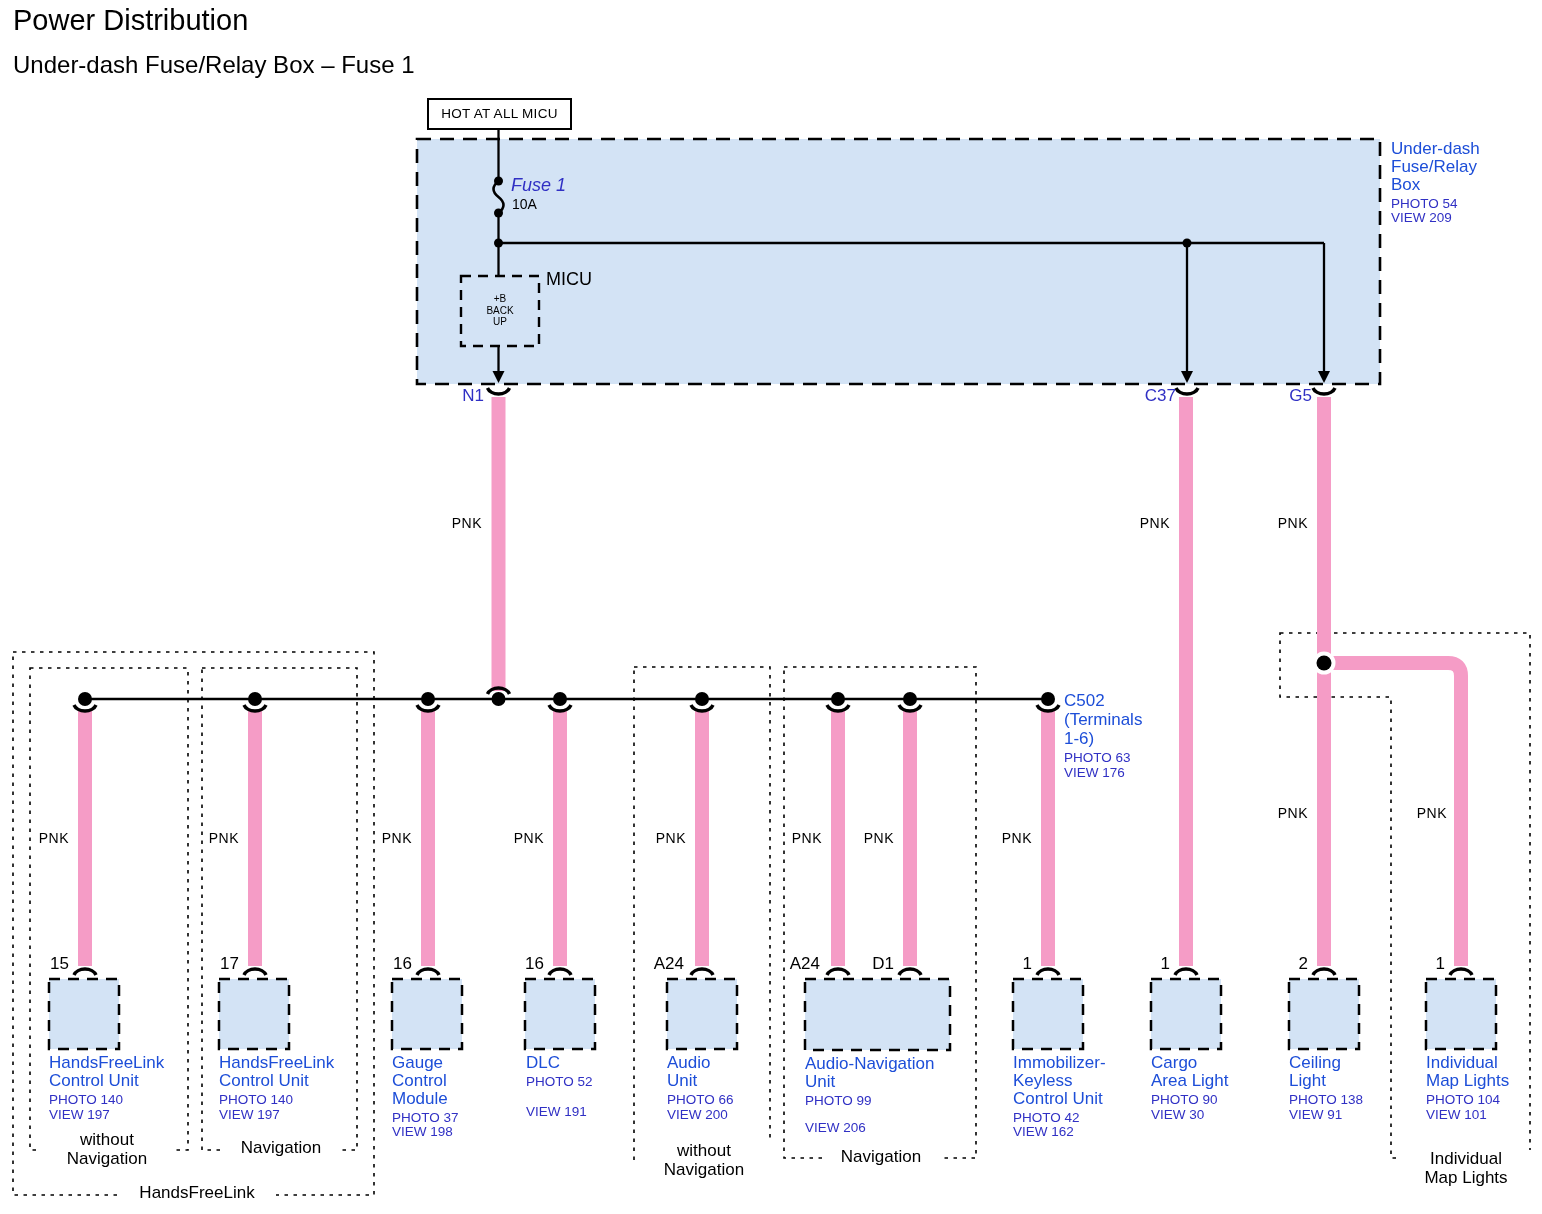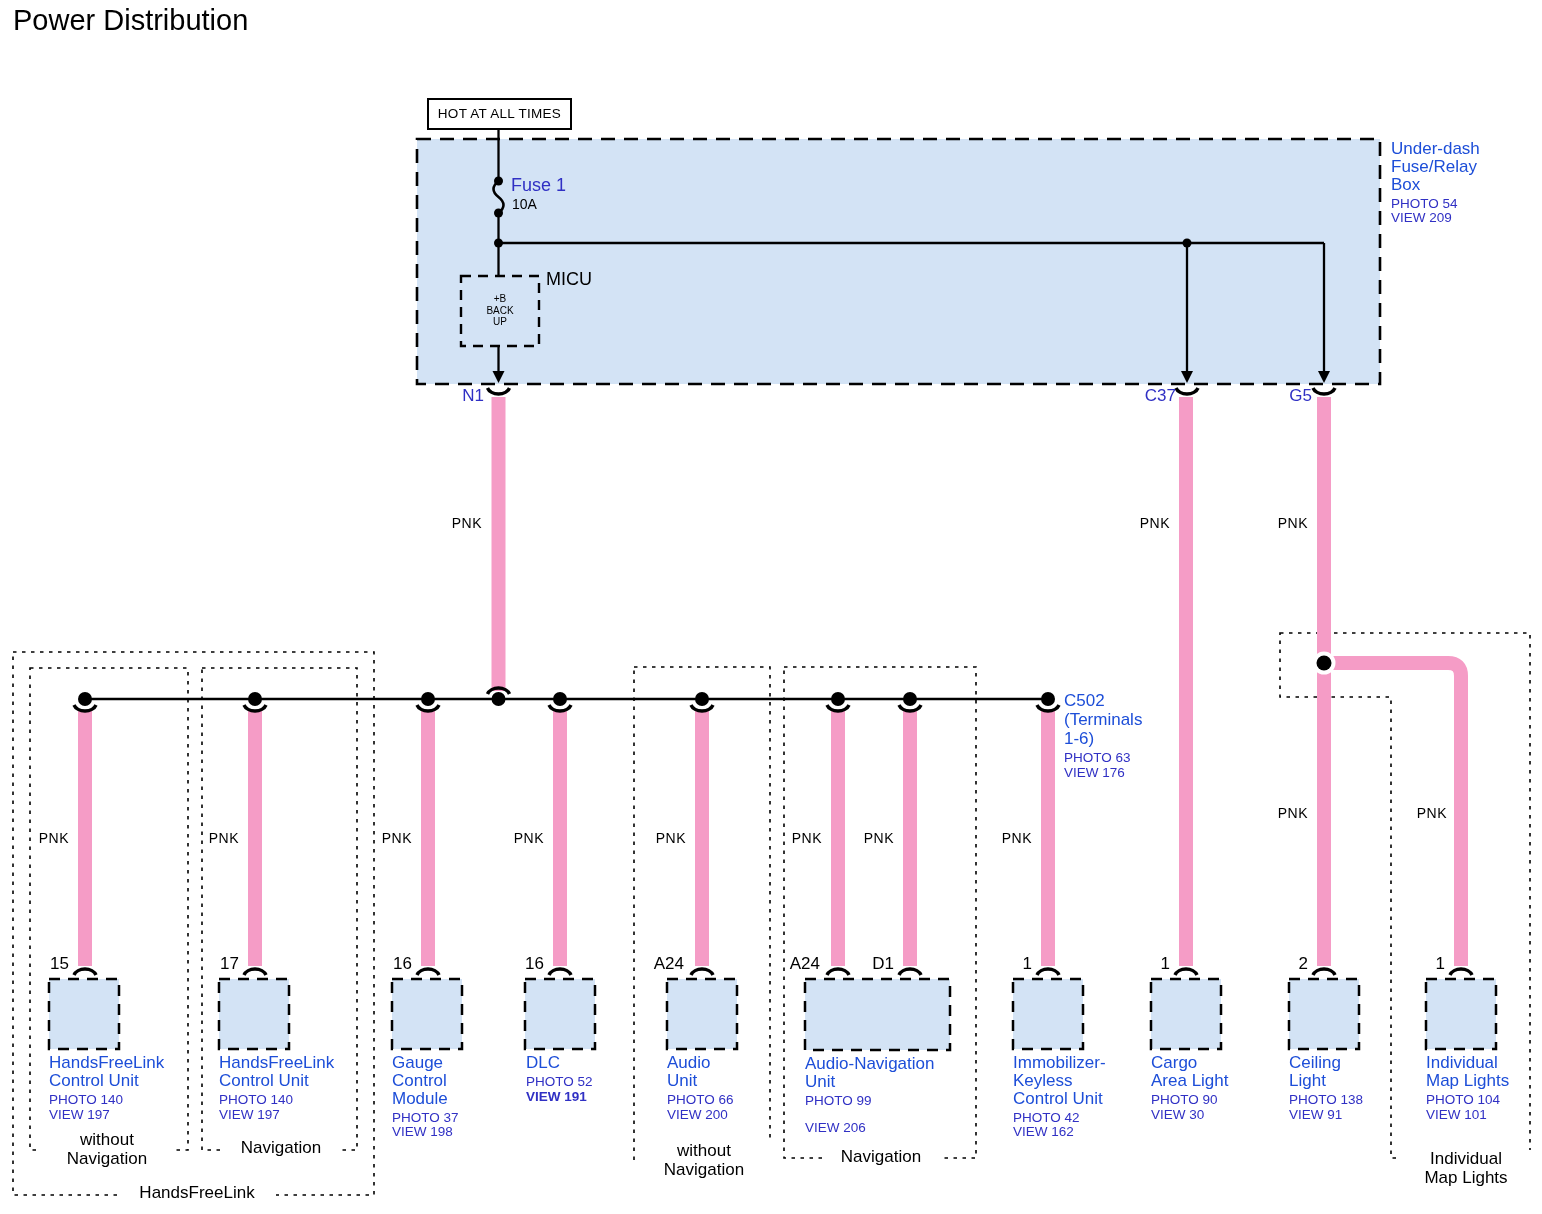--- a/index.html
+++ b/index.html
@@ -126,24 +126,25 @@
       <circle cx="702" cy="699" r="7"></circle>
       <circle cx="838" cy="699" r="7"></circle>
       <circle cx="910" cy="699" r="7"></circle>
       <circle cx="1048" cy="699" r="7"></circle>
       <circle cx="1324" cy="663" r="11.5" fill="#fff"></circle>
       <circle cx="1324" cy="663" r="7.5"></circle>
     </g>
   </svg>
 
   <div class="lbl title" style="left:13px;top:5px;">Power Distribution</div>
-
-  <div class="hotbox">HOT AT ALL TIMES</div>
-
-  <div class="lbl blue" style="left:511px;top:176px;font-size:18px;">Fuse 1</div>
+  <div class="lbl subtitle" style="left:13px;top:52px;">Under-dash Fuse/Relay Box – Fuse 1</div>
+
+  <div class="hotbox">HOT AT ALL MICU</div>
+
+  <div class="lbl blue" style="left:511px;top:176px;font-size:18px;font-style:italic;">Fuse 1</div>
   <div class="lbl" style="left:512px;top:197px;font-size:14px;">10A</div>
   <div class="lbl" style="left:546px;top:270px;font-size:18px;">MICU</div>
   <div class="lbl ctr micu-pin" style="left:461px;top:293px;width:78px;">+B
 BACK
 UP</div>
 
   <div class="comp" style="left:1391px;top:140px;">
     <div class="nm">Under-dash
 Fuse/Relay
 Box</div>
@@ -204,21 +205,21 @@
   <div class="comp" style="left:392px;top:1054px;">
     <div class="nm">Gauge
 Control
 Module</div>
     <div class="pv">PHOTO 37</div>
     <div class="pv" style="margin-top:0;">VIEW 198</div>
   </div>
   <div class="comp" style="left:526px;top:1054px;">
     <div class="nm">DLC</div>
     <div class="pv">PHOTO 52</div>
-    <div class="pv" style="margin-top:0;font-weight:bold;">VIEW 191</div>
+    <div class="pv" style="margin-top:15px;">VIEW 191</div>
   </div>
   <div class="comp" style="left:667px;top:1054px;">
     <div class="nm">Audio
 Unit</div>
     <div class="pv">PHOTO 66</div>
     <div class="pv" style="margin-top:0;">VIEW 200</div>
   </div>
   <div class="comp" style="left:805px;top:1055px;">
     <div class="nm">Audio-Navigation
 Unit</div>

